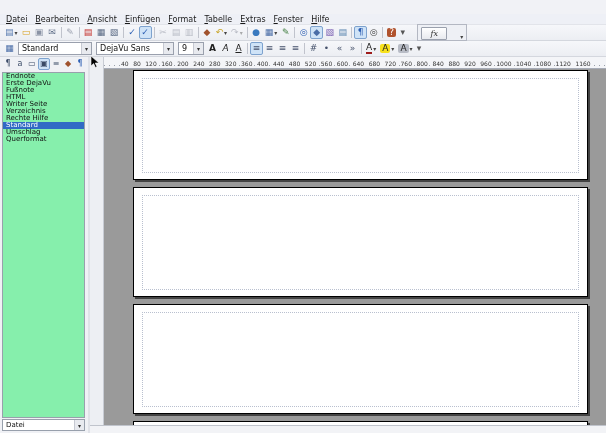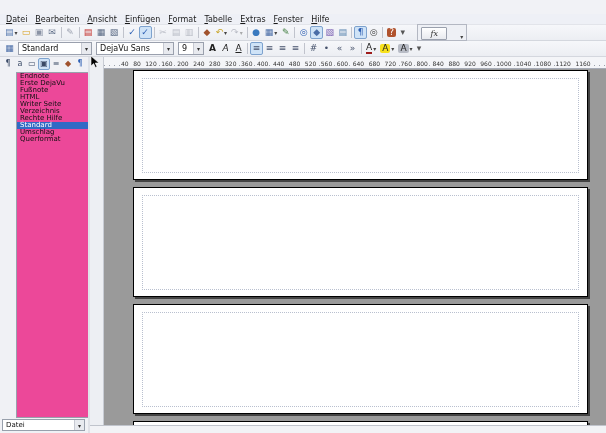--- a/index.html
+++ b/index.html
@@ -51,21 +51,21 @@
   .w-style{width:74px}.w-font{width:78px}.w-size{width:26px}
 
   
   #content{position:absolute;left:0;top:57px;width:606px;height:376px}
 
   
   #styles-panel{position:absolute;left:0;top:0;width:88px;height:376px;background:#f0f1f5}
   #panel-tools{display:flex;align-items:center;height:14px;padding-left:2px}
   #panel-tools .tbtn{height:12px;min-width:12px}
   #panel-tools .glyph{font-size:8px}
-  #style-list{position:absolute;left:16px;top:15px;width:83px;height:346px;background:#ec4899;
+  #style-list{position:absolute;left:2px;top:15px;width:83px;height:346px;background:#86efac;
     border:1px solid #98a0ac;box-sizing:border-box;overflow:hidden}
   .sitem{font-size:7px;line-height:7px;padding:0 0 0 3px;color:#111;white-space:nowrap}
   .sitem.sel{background:#316ac5;color:#fff}
   #style-filter{position:absolute;left:2px;bottom:2px;width:83px;height:12px;background:#fff;
     border:1px solid #98a0ac;box-sizing:border-box;display:flex;align-items:center;font-size:7px;padding-left:3px;color:#111}
   #style-filter .carrow{margin-left:auto;width:9px;align-self:stretch;background:#e8eaef;border-left:1px solid #c6c9d2;
     font-size:6px;display:flex;align-items:center;justify-content:center;color:#333}
 
   #splitter{position:absolute;left:88px;top:0;width:2px;height:376px;background:#e0e2e8}
 

